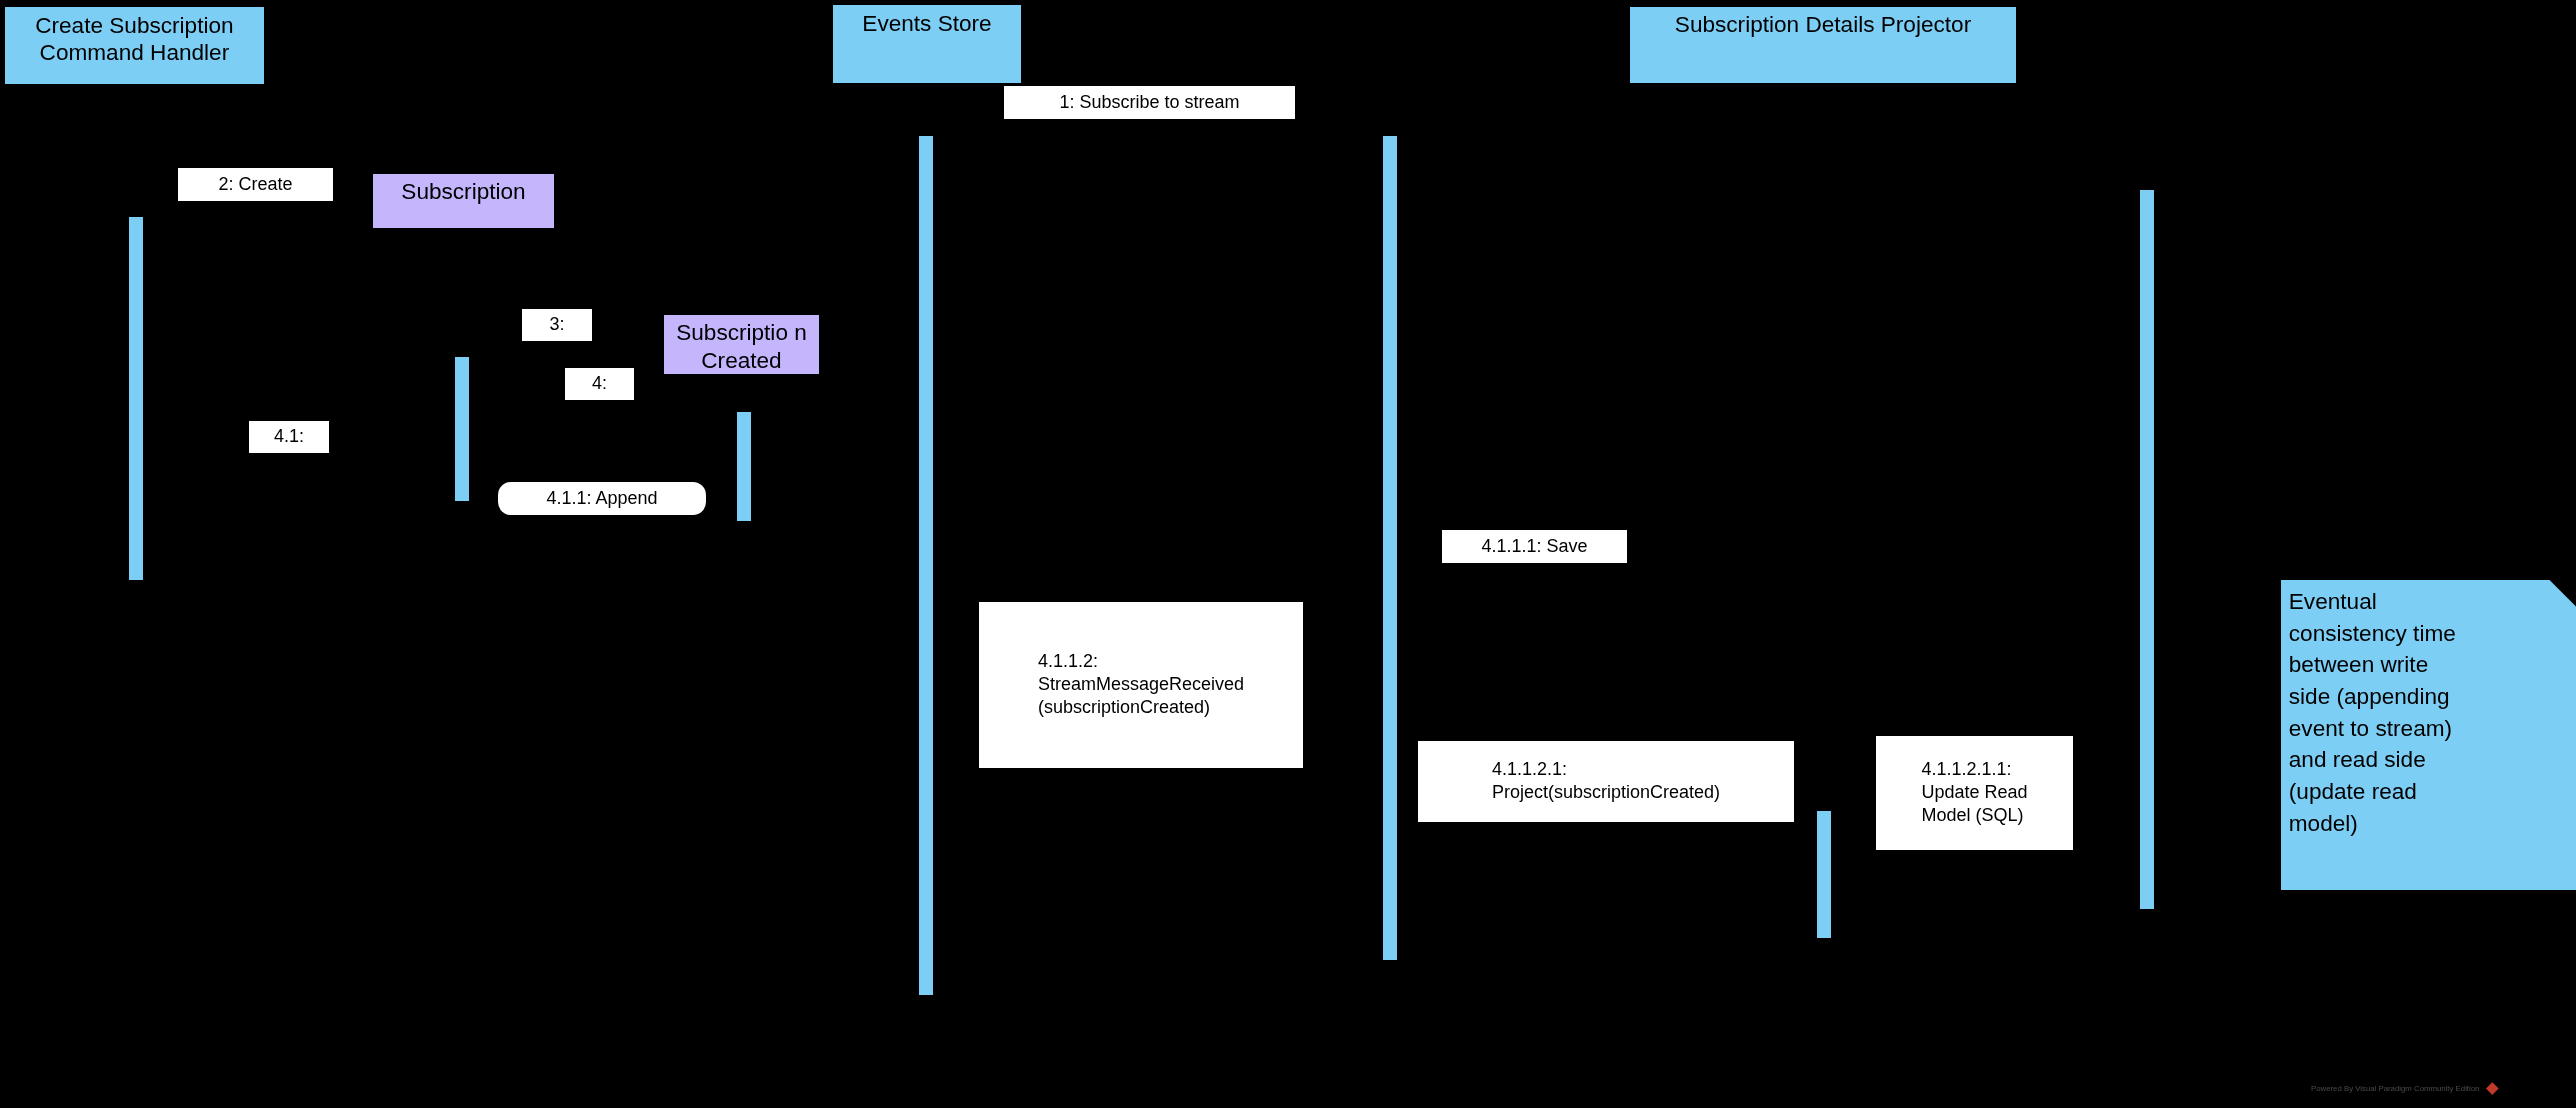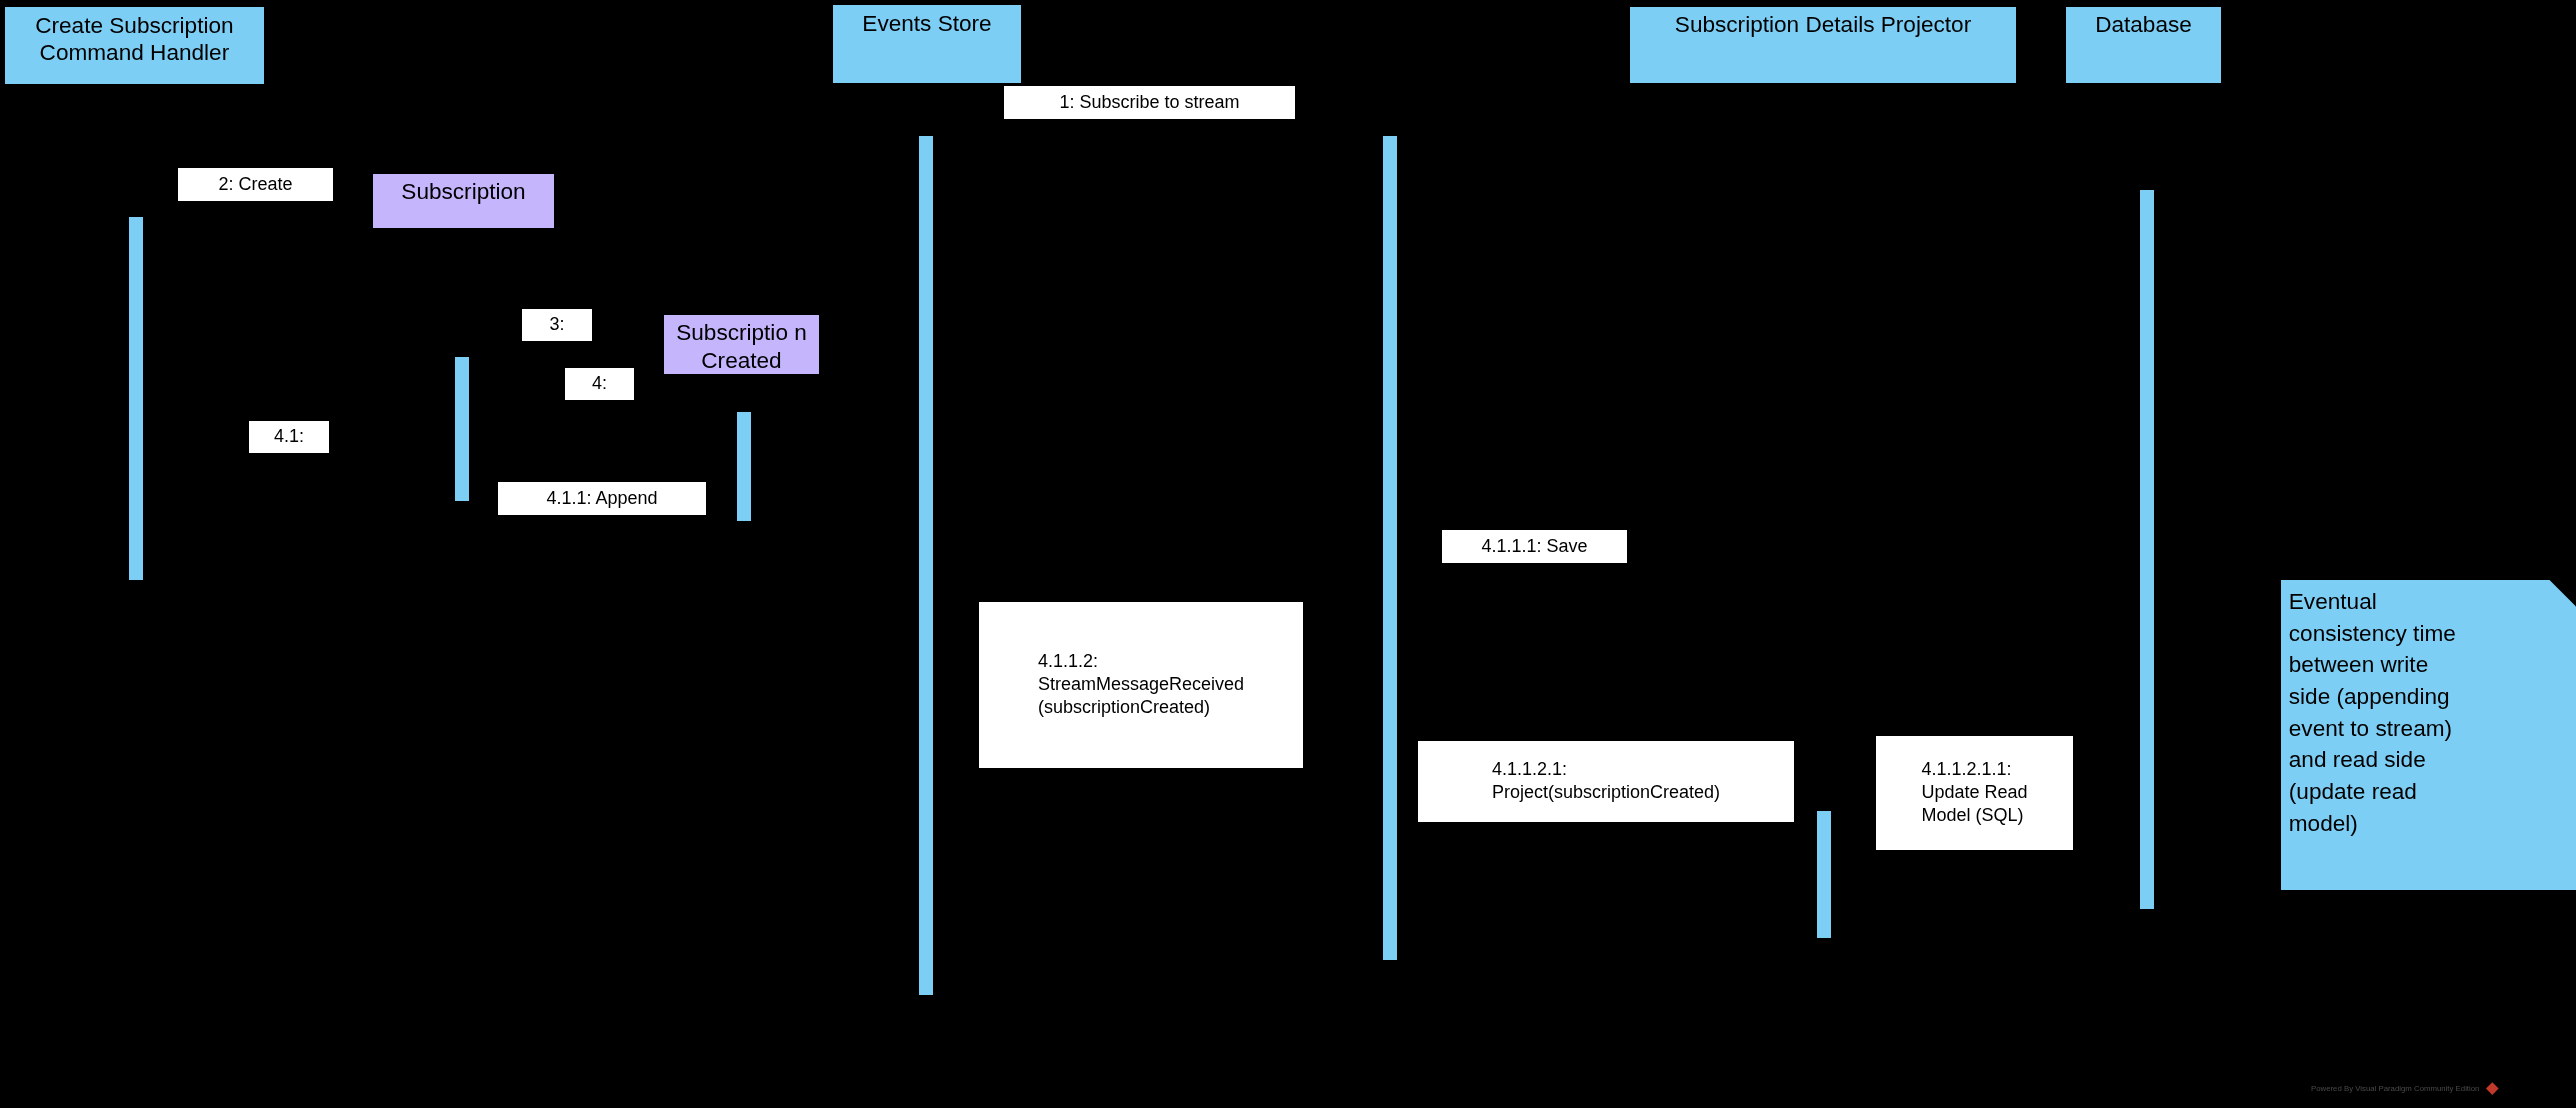--- a/index.html
+++ b/index.html
@@ -102,21 +102,20 @@
 <div id="canvas">
 
   <div class="participant" style="left:3.9px; top:6.2px; width:261px; height:79px;">Create Subscription
 Command Handler</div>
 
   <div class="participant" style="left:832px; top:3.9px; width:190px; height:80px;">Events Store</div>
 
 
   <div class="participant" style="left:1629px; top:5.5px; width:388px; height:78px;">Subscription Details Projector</div>
 
-  <div class="participant" style="left:2065px; top:5.5px; width:157px; height:78px;">Database</div>
 
   <div class="objbox" style="left:372px; top:173px; width:183px; height:56px;">Subscription</div>
 
   <div class="objbox" style="left:663px; top:314px; width:157px; height:61px;">Subscriptio
 n Created</div>
 
   <div class="activation" style="left:128px; top:216px; width:16.4px; height:365px;"></div>
 
   <div class="activation" style="left:454px; top:356px; width:16.4px; height:146px;"></div>
 
@@ -133,21 +132,21 @@
   <div class="msg" style="left:1004px; top:86px; width:291px; height:33px;">1: Subscribe to stream</div>
 
   <div class="msg" style="left:178px; top:168px; width:155px; height:33px;">2: Create</div>
 
   <div class="msg" style="left:522px; top:309px; width:70px; height:32px;">3:</div>
 
   <div class="msg" style="left:565px; top:368px; width:69px; height:32px;">4:</div>
 
   <div class="msg" style="left:249px; top:421px; width:80px; height:32px;">4.1:</div>
 
-  <div class="msg" style="left:498px; top:482px; width:208px; height:33px;">4.1.1: Append</div>
+  <div class="msg" style="left:498px; top:482px; width:208px; height:33px;border-radius:13px;">4.1.1: Append</div>
 
   <div class="msg" style="left:1442px; top:530px; width:185px; height:33px;">4.1.1.1: Save</div>
 
   <div class="msg" style="left:979px; top:602px; width:324px; height:166px;">4.1.1.2:
 StreamMessageReceived
 (subscriptionCreated)</div>
 
   <div class="msg" style="left:1418px; top:741px; width:376px; height:81px;">4.1.1.2.1:
 Project(subscriptionCreated)</div>
 

